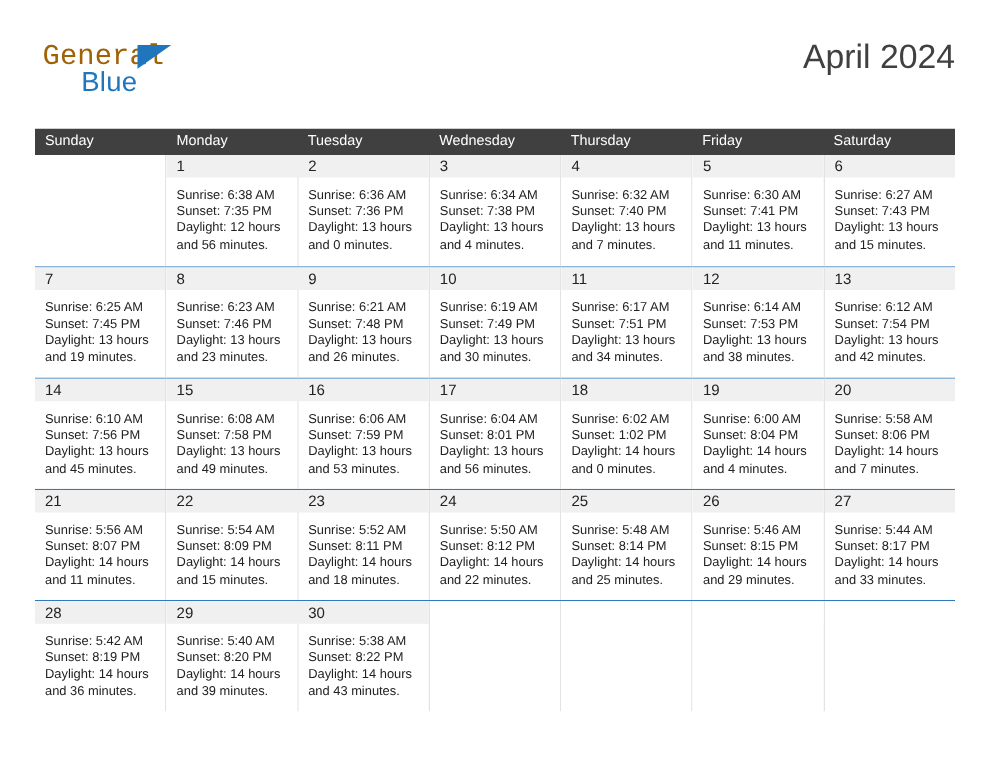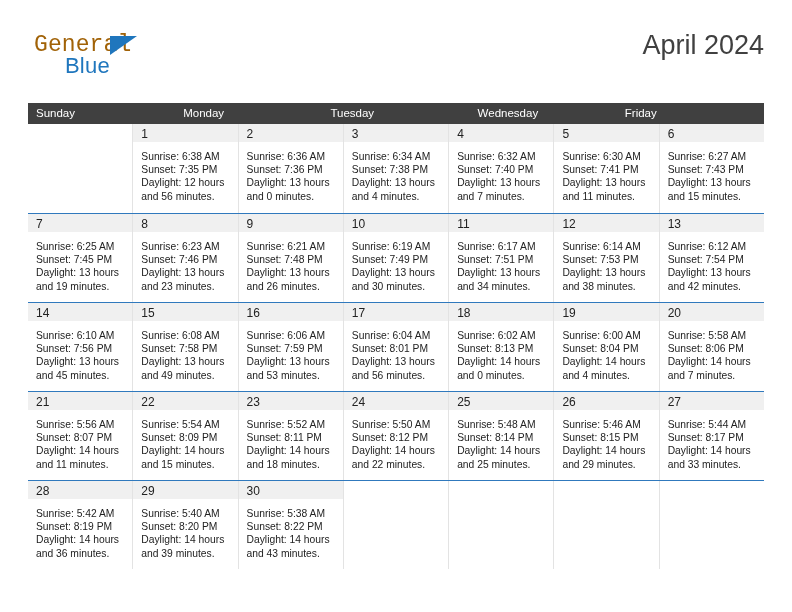--- a/index.html
+++ b/index.html
@@ -176,21 +176,23 @@
     </div>
 
   </div>
 
   <div class="calendar">
     <div class="weekday-row" id="weekday-row">
         <div class="weekday">Sunday</div>
         <div class="weekday">Monday</div>
         <div class="weekday">Tuesday</div>
         <div class="weekday">Wednesday</div>
+        <div class="weekday">Thursday</div>
         <div class="weekday">Friday</div>
+        <div class="weekday">Saturday</div>
       </div>
     <div id="weeks-container">
         <div class="week-row first">
           <div class="day-cell empty">
             <div class="daynum-band" style="background: rgb(255, 255, 255);"><span class="daynum"></span></div>
             <div class="cell-body"></div>
           </div>
           <div class="day-cell">
             <div class="daynum-band"><span class="daynum">1</span></div>
             <div class="cell-body">
@@ -345,21 +347,21 @@
               <div class="cell-line">Sunrise: 6:04 AM</div>
               <div class="cell-line">Sunset: 8:01 PM</div>
               <div class="cell-line">Daylight: 13 hours</div>
               <div class="cell-line">and 56 minutes.</div>
             </div>
           </div>
           <div class="day-cell">
             <div class="daynum-band"><span class="daynum">18</span></div>
             <div class="cell-body">
               <div class="cell-line">Sunrise: 6:02 AM</div>
-              <div class="cell-line">Sunset: 8:13 PM</div>
+              <div class="cell-line">Sunset: 1:02 PM</div>
               <div class="cell-line">Daylight: 14 hours</div>
               <div class="cell-line">and 0 minutes.</div>
             </div>
           </div>
           <div class="day-cell">
             <div class="daynum-band"><span class="daynum">19</span></div>
             <div class="cell-body">
               <div class="cell-line">Sunrise: 6:00 AM</div>
               <div class="cell-line">Sunset: 8:04 PM</div>
               <div class="cell-line">Daylight: 14 hours</div>

